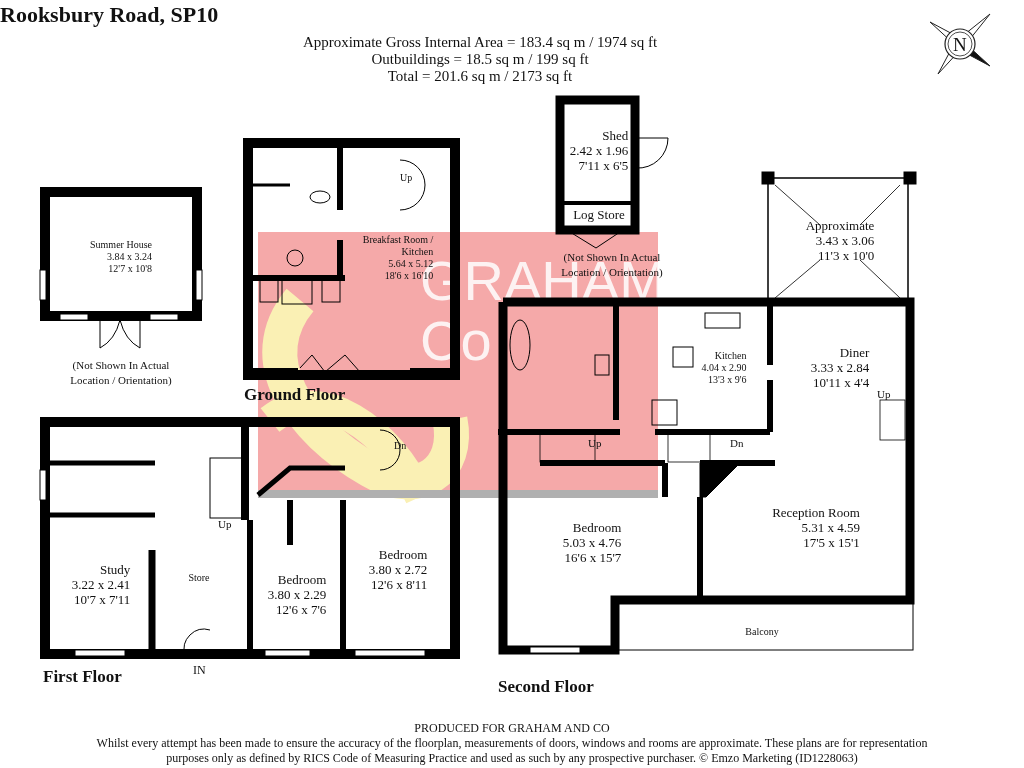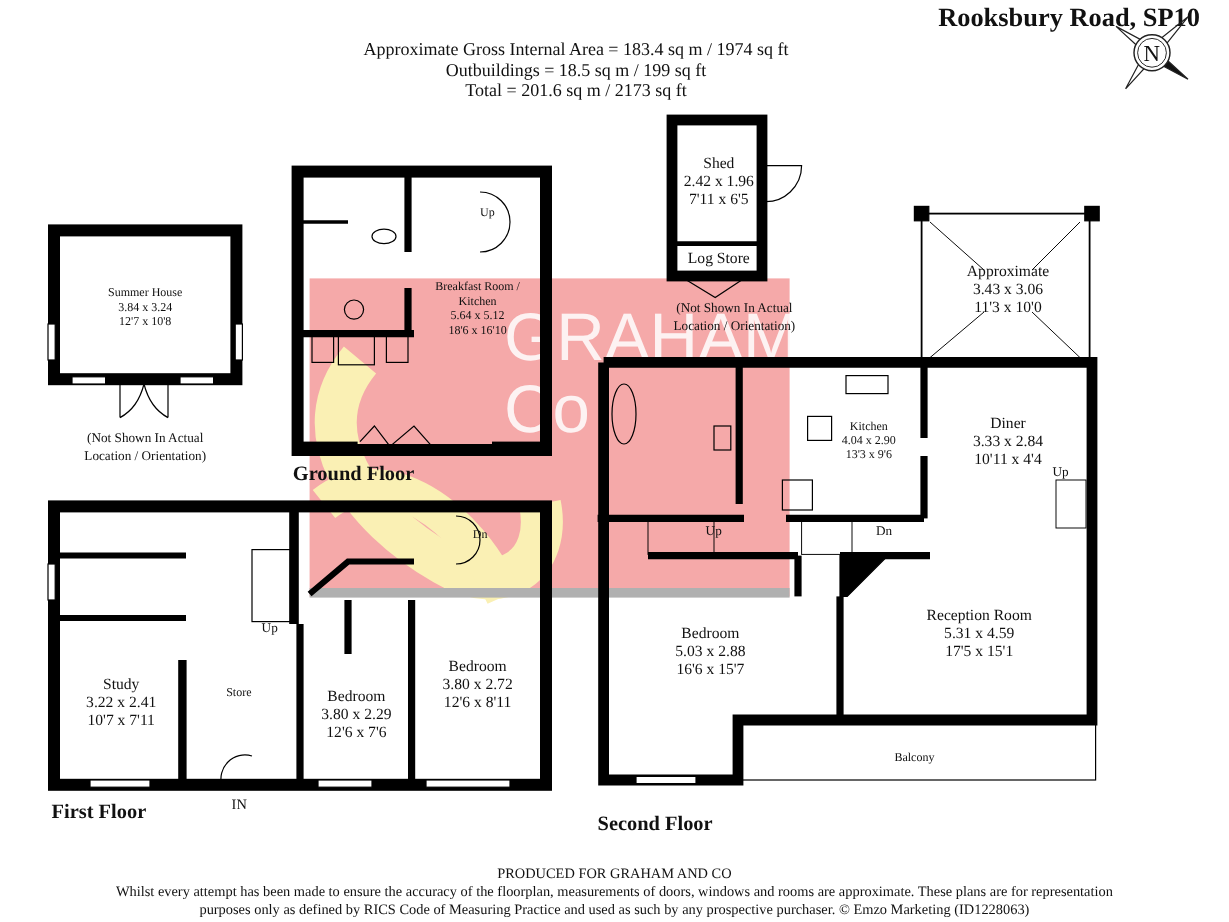--- a/index.html
+++ b/index.html
@@ -1,20 +1,20 @@
 <!DOCTYPE html>
 <html><head>
 <meta charset="utf-8">
 <style>
   html,body{margin:0;padding:0;background:#fff;}
   body{width:1024px;height:768px;position:relative;overflow:hidden;font-family:"Liberation Serif","DejaVu Serif",serif;color:#111;}
   .abs{position:absolute;}
-  .title{left:0;width:960px;top:2px;text-align:right;font-weight:bold;font-size:22px;padding-left:40px;}
+  .title{left:0;width:960px;top:2px;text-align:left;font-weight:bold;font-size:22px;}
   .sub{left:0;width:960px;text-align:center;font-size:15px;line-height:17px;}
-  .room-label{position:absolute;text-align:center;font-size:13px;line-height:15px;white-space:nowrap;transform:translateX(-50%);}
+  .room-label{position:absolute;text-align:right;font-size:13px;line-height:15px;white-space:nowrap;transform:translateX(-50%);}
   .room-label.small{font-size:10px;line-height:12px;}
   .floor-label{position:absolute;font-weight:bold;font-size:17px;}
   .note{position:absolute;text-align:center;font-size:11px;line-height:15px;white-space:nowrap;transform:translateX(-50%);}
   .footer{left:0;width:1024px;text-align:center;font-size:12px;line-height:14px;}
   .footer-head{font-weight:normal;font-size:12px;}
   svg{position:absolute;left:0;top:0;}
 </style>
 </head>
 <body>
 
@@ -198,21 +198,21 @@
   <div>3.33 x 2.84</div>
   <div>10'11 x 4'4</div>
 </div>
 <div class="room-label" style="left:816px;top:505px">
   <div>Reception Room</div>
   <div>5.31 x 4.59</div>
   <div>17'5 x 15'1</div>
 </div>
 <div class="room-label" style="left:592px;top:520px">
   <div>Bedroom</div>
-  <div>5.03 x 2.88</div>
+  <div>5.03 x 4.76</div>
   <div>16'6 x 15'7</div>
 </div>
 <div class="room-label small" style="left:762px;top:626px">
   <div>Balcony</div>
 </div>
 <div class="abs" style="left:588px;top:437px;font-size:11px">Up</div>
 <div class="abs" style="left:730px;top:437px;font-size:11px">Dn</div>
 <div class="abs" style="left:877px;top:388px;font-size:11px">Up</div>
 <div class="floor-label" style="left:498px;top:677px">Second Floor</div>
 

